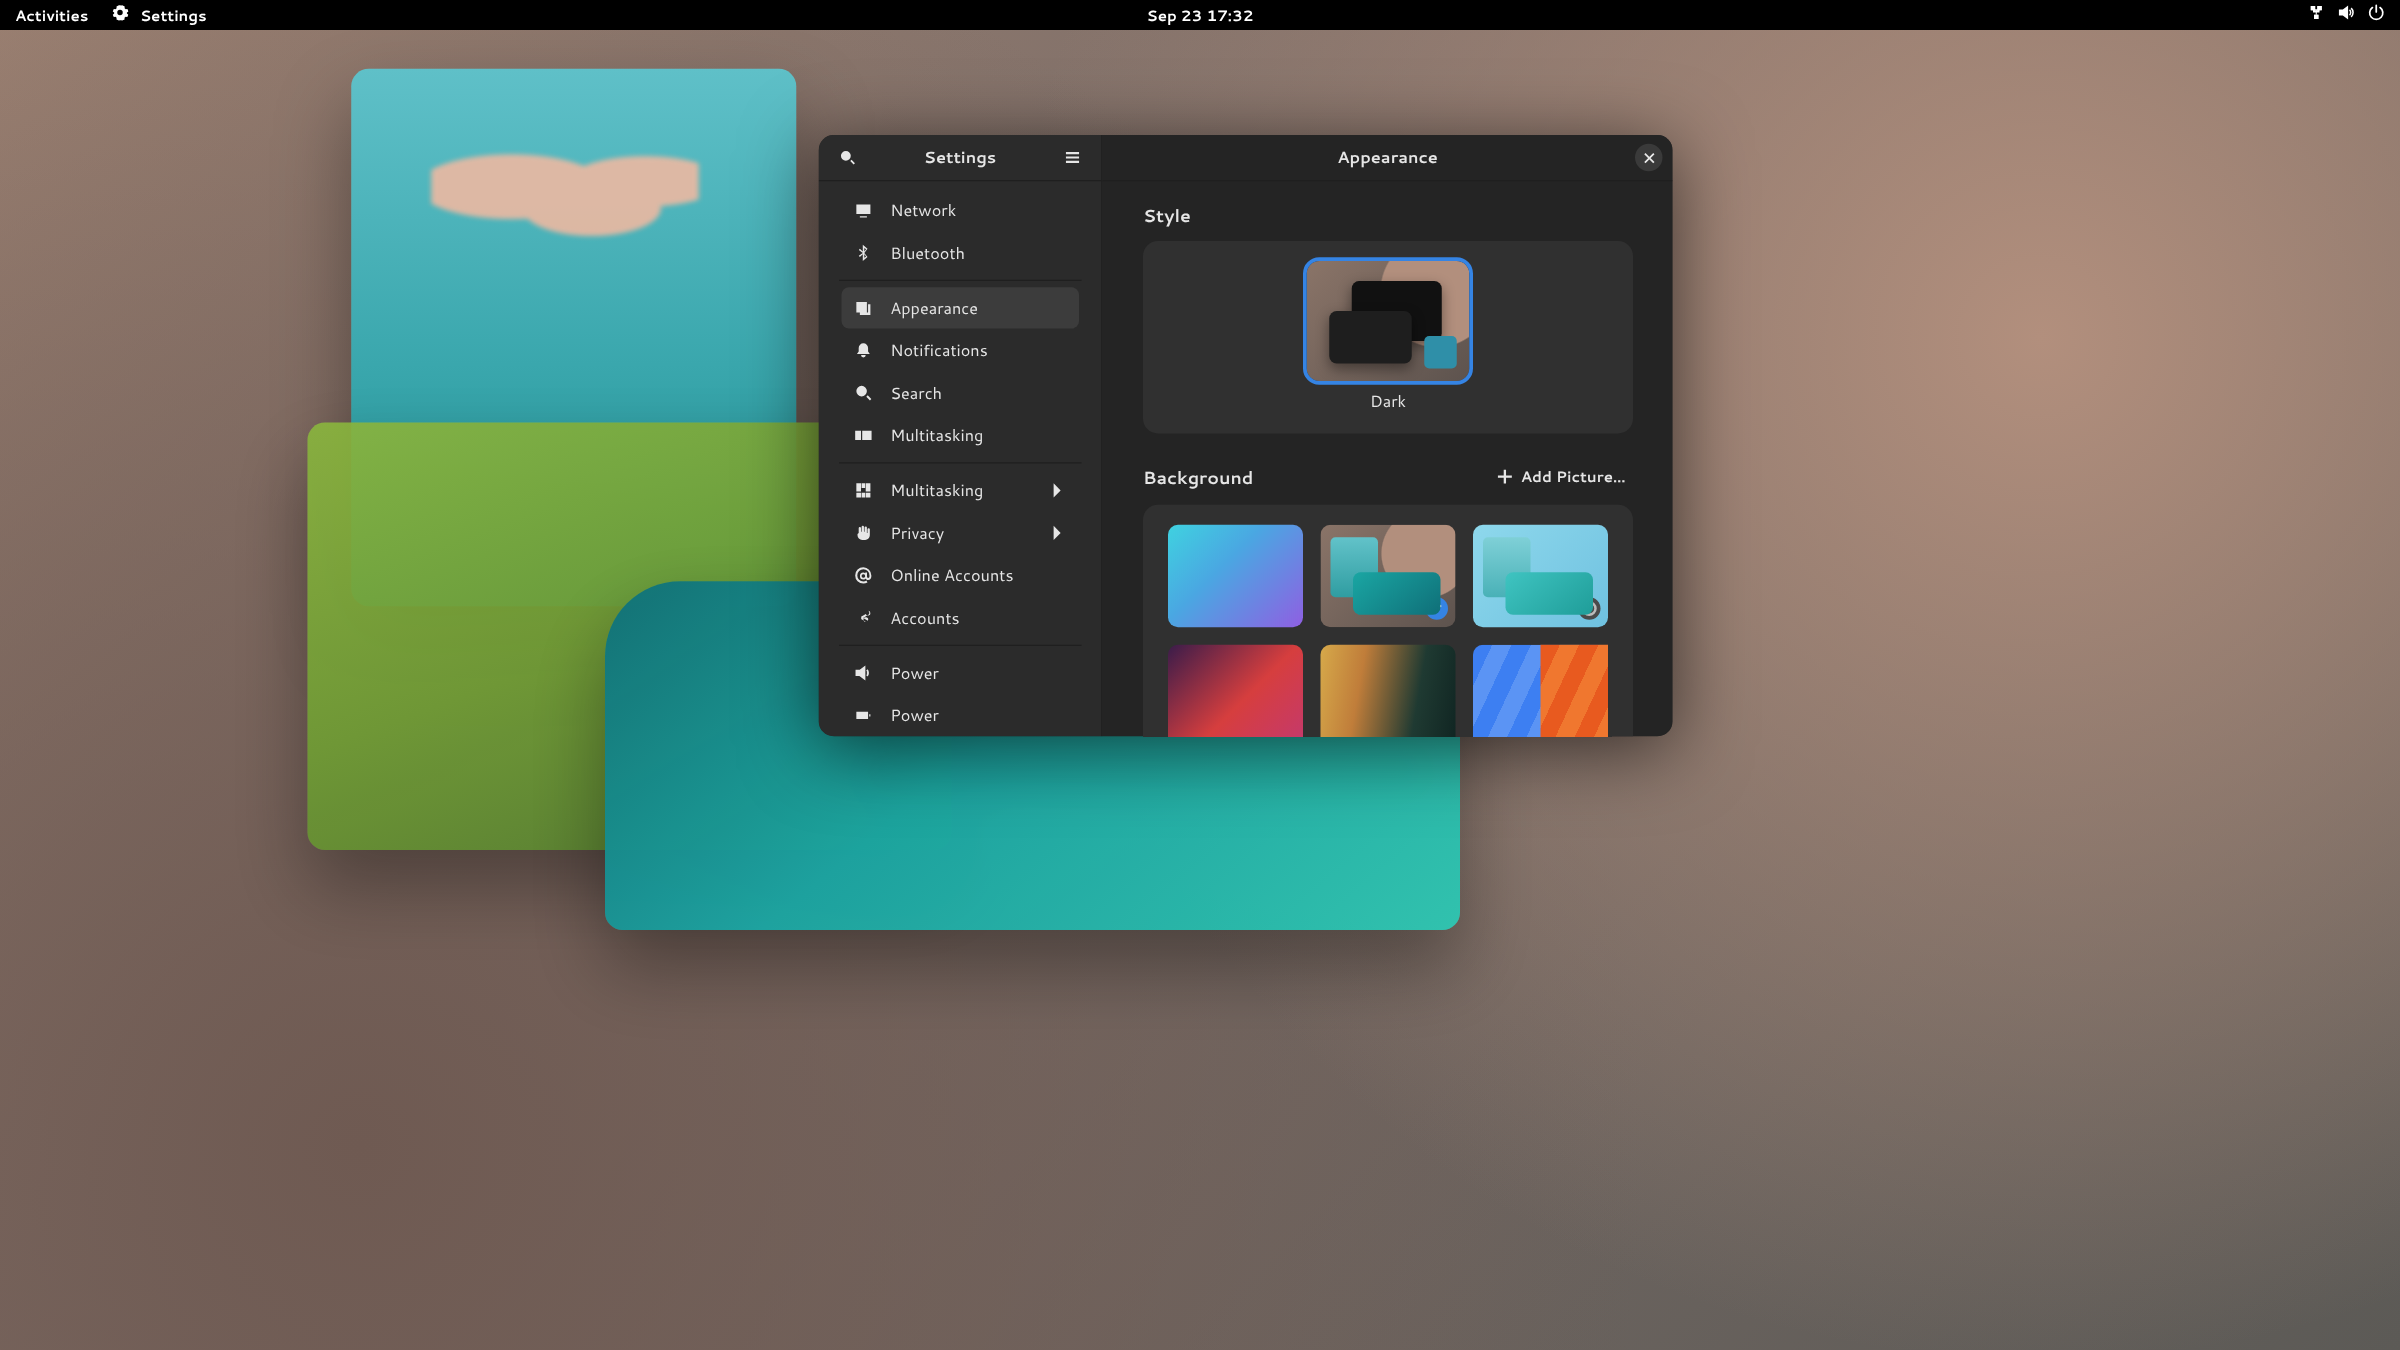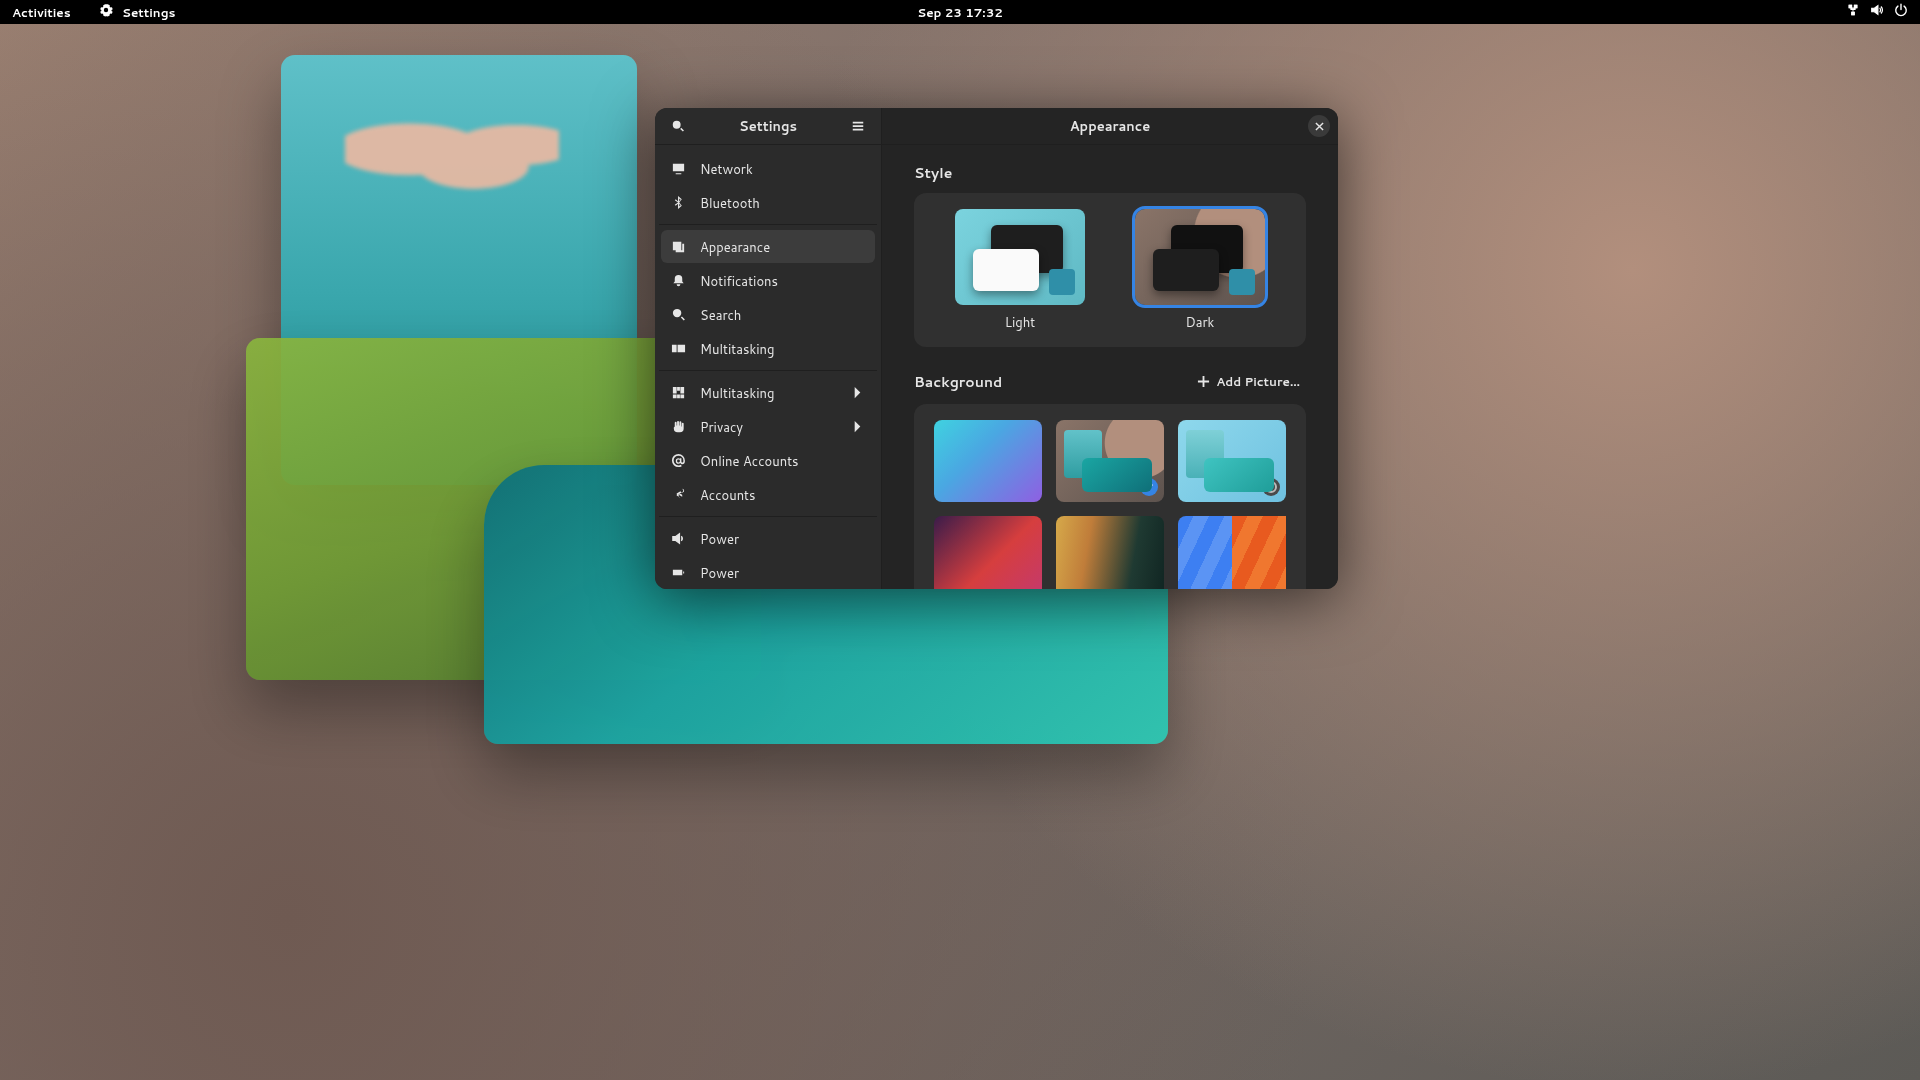--- a/index.html
+++ b/index.html
@@ -26,40 +26,40 @@
   .wp3 { left: 484px; top: 465px; width: 684px; height: 279px;
          background: linear-gradient(140deg,#0f6f78 0%, #1aa6a3 45%, #2dc7b2 100%); opacity:.95;
          border-top-left-radius: 60px;}
   .wp-shadow { position:absolute; left:683px; top:595px; width:460px; height:40px;
          background: rgba(0,0,0,.35); filter: blur(12px); border-radius: 20px;}
 
   
   .topbar { position: absolute; top:0; left:0; right:0; height:24px;
             background:#000; color:#fff; display:flex; align-items:center;
             font-size:12px; font-weight:600; padding:0 12px; z-index:5;}
-  .topbar .left, .topbar .right { display:flex; gap:28px; align-items:center;}
+  .topbar .left, .topbar .right { display:flex; gap:18px; align-items:center;}
   .topbar .center { position:absolute; left:50%; transform:translateX(-50%);}
   .topbar .gear { margin-right:6px; display:inline-flex;}
   .topbar .right { margin-left:auto; gap:10px;}
   .topbar svg { width:14px; height:14px; fill:#fff; }
 
   
   .window { position:absolute; left:655px; top:108px; width:683px; height:481px;
             border-radius:12px; overflow:hidden; background:#2b2b2b;
             box-shadow: 0 10px 60px rgba(0,0,0,.6); display:flex; z-index:10;
             color:#e6e6e6; font-size:13px; }
   .sidebar { width:227px; background:#2b2b2b; display:flex; flex-direction:column;
              border-right:1px solid #1f1f1f;}
   .sb-header { height:37px; display:flex; align-items:center; justify-content:space-between;
                padding:0 10px; border-bottom:1px solid #1f1f1f;}
   .sb-header .title { font-weight:700; font-size:13px;}
   .icon-btn { width:26px; height:26px; display:flex; align-items:center; justify-content:center;
               border-radius:6px; cursor:pointer;}
   .icon-btn svg{ width:14px; height:14px; fill:#e6e6e6;}
-  .sb-list { flex:1; overflow:auto; padding:6px 4px;}
+  .sb-list { flex:1; overflow:auto; padding:6px 16px;}
   .sb-item { display:flex; align-items:center; height:33px; padding:0 10px;
              border-radius:6px; margin:1px 2px; cursor:pointer; gap:14px;}
   .sb-item.selected{ background:#3c3c3c;}
   .sb-item .chev{ margin-left:auto;}
   .sb-item svg{ width:15px; height:15px; fill:#e6e6e6; flex:0 0 15px;}
   .sb-sep{ height:1px; background:#1f1f1f; margin:5px 0;}
 
   .content { flex:1; background:#242424; display:flex; flex-direction:column;}
   .ct-header{ height:37px; display:flex; align-items:center; border-bottom:1px solid #1f1f1f;
               position:relative;}
@@ -293,28 +293,20 @@
             <path d="M1 1l8 8M9 1l-8 8" stroke="#e6e6e6" stroke-width="1.6"></path>
           </svg>
       </div>
     </div>
 
     <div class="ct-body">
 
       <div class="section-label">Style</div>
       <div class="card">
         <div class="style-row">
-          <div class="style-item">
-            <div class="style-thumb light">
-              <div class="w1"></div>
-                <div class="w2"></div>
-                <div class="accent"></div>
-            </div>
-            <div class="style-caption">Light</div>
-          </div>
           <div class="style-item selected">
             <div class="style-thumb dark">
               <div class="w1"></div>
                 <div class="w2"></div>
                 <div class="accent"></div>
             </div>
             <div class="style-caption">Dark</div>
           </div>
         </div>
       </div>

